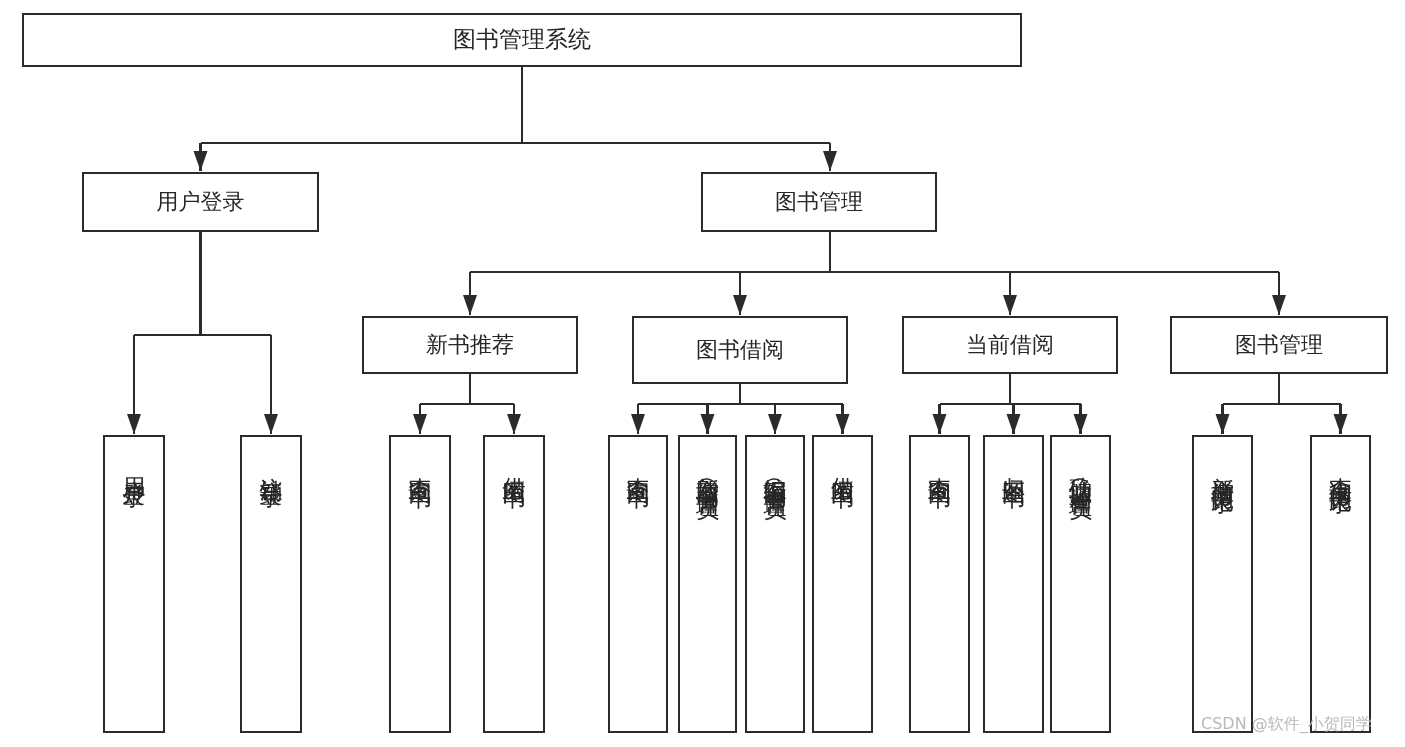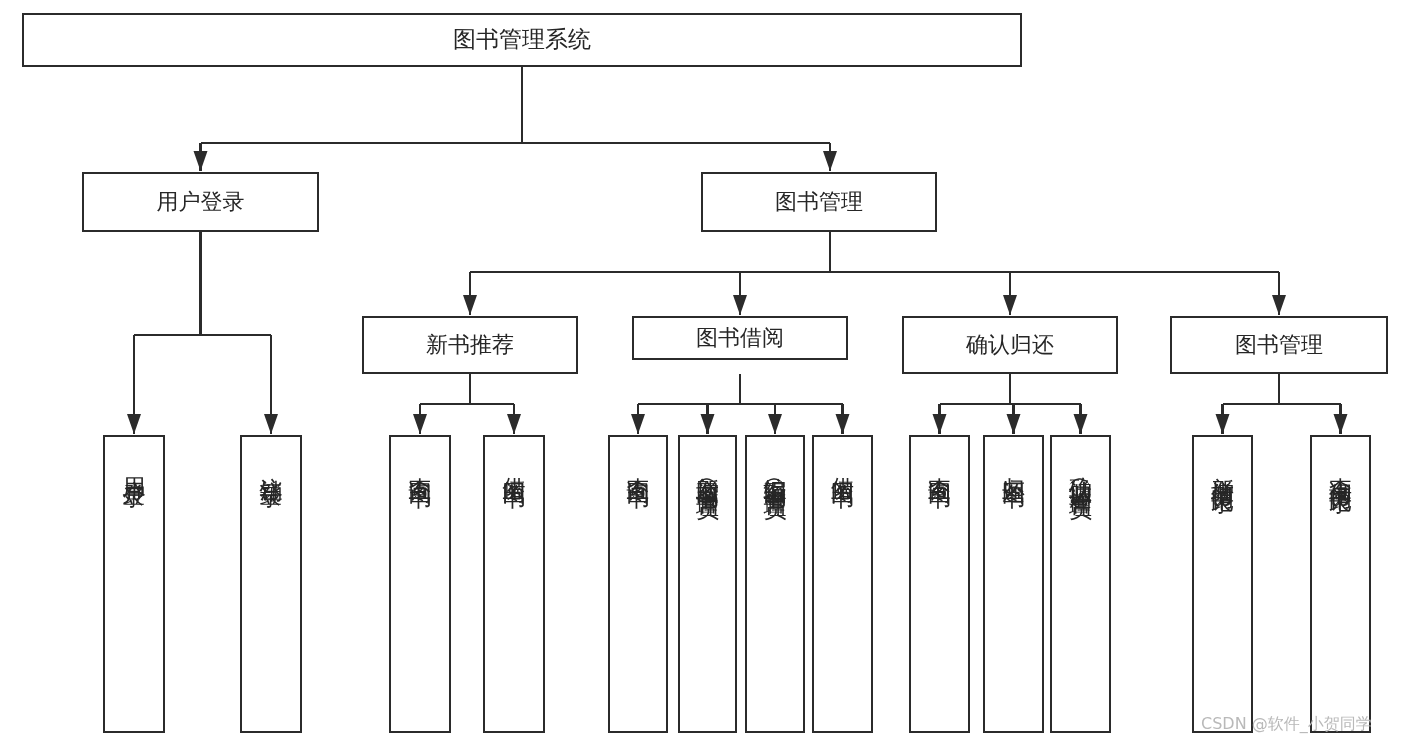--- a/index.html
+++ b/index.html
@@ -144,25 +144,25 @@
   <div class="node horiz" style="left: 82px; top: 172px; width: 237px; height: 60px;">
     <span class="node-label">用户登录</span>
   </div>
   <div class="node horiz" style="left: 701px; top: 172px; width: 236px; height: 60px;">
     <span class="node-label">图书管理</span>
   </div>
 
   <div class="node horiz" style="left: 362px; top: 316px; width: 216px; height: 58px;">
     <span class="node-label">新书推荐</span>
   </div>
-  <div class="node horiz" style="left: 632px; top: 316px; width: 216px; height: 44px;">
+  <div class="node horiz" style="left: 632px; top: 316px; width: 216px; height: 68px;">
     <span class="node-label">图书借阅</span>
   </div>
   <div class="node horiz" style="left: 902px; top: 316px; width: 216px; height: 58px;">
-    <span class="node-label">确认归还</span>
+    <span class="node-label">当前借阅</span>
   </div>
   <div class="node horiz" style="left: 1170px; top: 316px; width: 218px; height: 58px;">
     <span class="node-label">图书管理</span>
   </div>
 
   <div class="node vert" style="left: 103px; top: 435px; width: 62px; height: 298px;">
     <span class="node-label">用户登录</span>
   </div>
   <div class="node vert" style="left: 240px; top: 435px; width: 62px; height: 298px;">
     <span class="node-label">注销登录</span>

